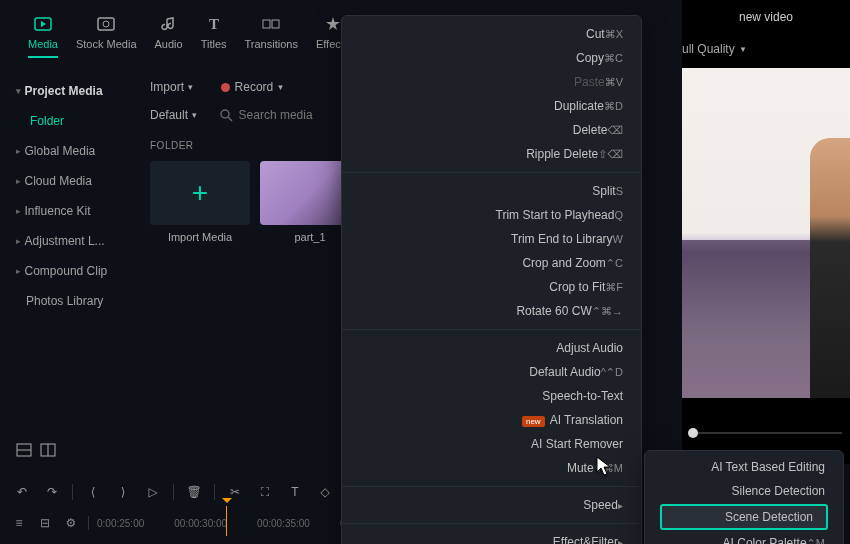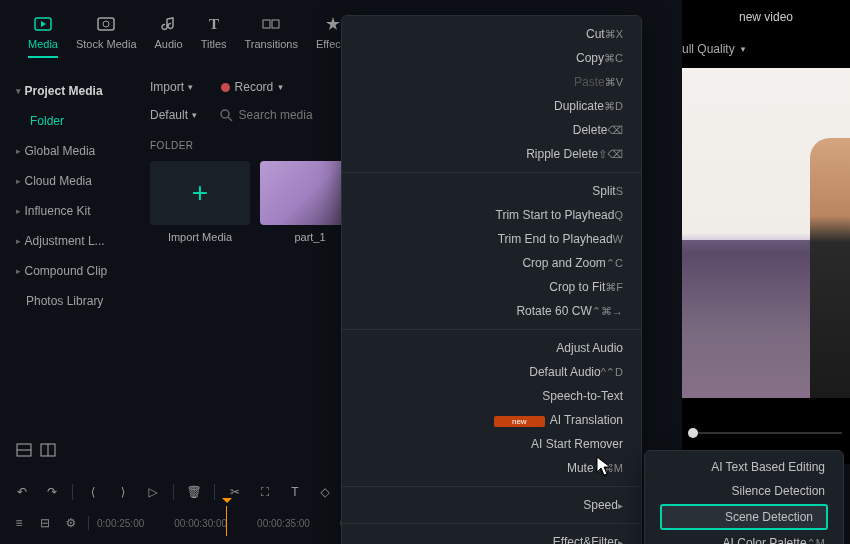--- a/index.html
+++ b/index.html
@@ -60,21 +60,21 @@
   .playhead { position: absolute; left: 125px; top: -20px; width: 10px; height: 10px; }
   .playhead::before { content: ''; border: 5px solid transparent; border-top-color: #ff9500; position: absolute; }
   .playhead::after { content: ''; width: 1px; height: 30px; background: #ff9500; position: absolute; left: 4px; top: 8px; }
 
   .context-menu { position: absolute; top: 15px; left: 341px; width: 301px; background: #1c2128; border: 1px solid #2a3038; border-radius: 6px; padding: 6px 0; z-index: 100; box-shadow: 0 8px 24px rgba(0,0,0,0.5); }
   .ctx-item { display: flex; justify-content: flex-end; align-items: center; padding: 5px 18px; cursor: pointer; color: #c0c0c0; font-size: 12px; }
   .ctx-item.disabled { color: #555; cursor: default; }
   .ctx-item .shortcut { color: #888; font-size: 11px; }
   .ctx-item .arrow { color: #888; font-size: 10px; }
   .ctx-sep { height: 1px; background: #2a3038; margin: 6px 0; }
-  .ctx-badge { background: #c2410c; color: #fff; font-size: 8px; padding: 1px 18px; border-radius: 2px; margin-right: 5px; }
+  .ctx-badge { background: #c2410c; color: #fff; font-size: 8px; padding: 1px 4px; border-radius: 2px; margin-right: 5px; }
 
   .submenu { position: absolute; top: 450px; left: 644px; width: 200px; background: #1c2128; border: 1px solid #2a3038; border-radius: 6px; padding: 4px 0; z-index: 110; box-shadow: 0 8px 24px rgba(0,0,0,0.5); }
   .submenu .ctx-item.highlight { outline: 2px solid #00d4aa; outline-offset: -1px; background: #2a3038; margin: 2px 16px; border-radius: 2px; padding: 5px 14px; }
 
   .cursor { position: absolute; top: 456px; left: 596px; z-index: 200; pointer-events: none; }
   .cursor svg { filter: drop-shadow(0 1px 1px rgba(0,0,0,0.6)); }
 </style>
 </head>
 <body>
 
@@ -310,21 +310,21 @@
     <div class="ctx-sep"></div>
     <div class="ctx-item">
       <span><span>Split</span></span>
       <span class="shortcut">S</span>
     </div>
     <div class="ctx-item">
       <span><span>Trim Start to Playhead</span></span>
       <span class="shortcut">Q</span>
     </div>
     <div class="ctx-item">
-      <span><span>Trim End to Playhead</span></span>
+      <span><span>Trim End to Library</span></span>
       <span class="shortcut">W</span>
     </div>
     <div class="ctx-item">
       <span><span>Crop and Zoom</span></span>
       <span class="shortcut">⌃C</span>
     </div>
     <div class="ctx-item">
       <span><span>Crop to Fit</span></span>
       <span class="shortcut">⌘F</span>
     </div>

